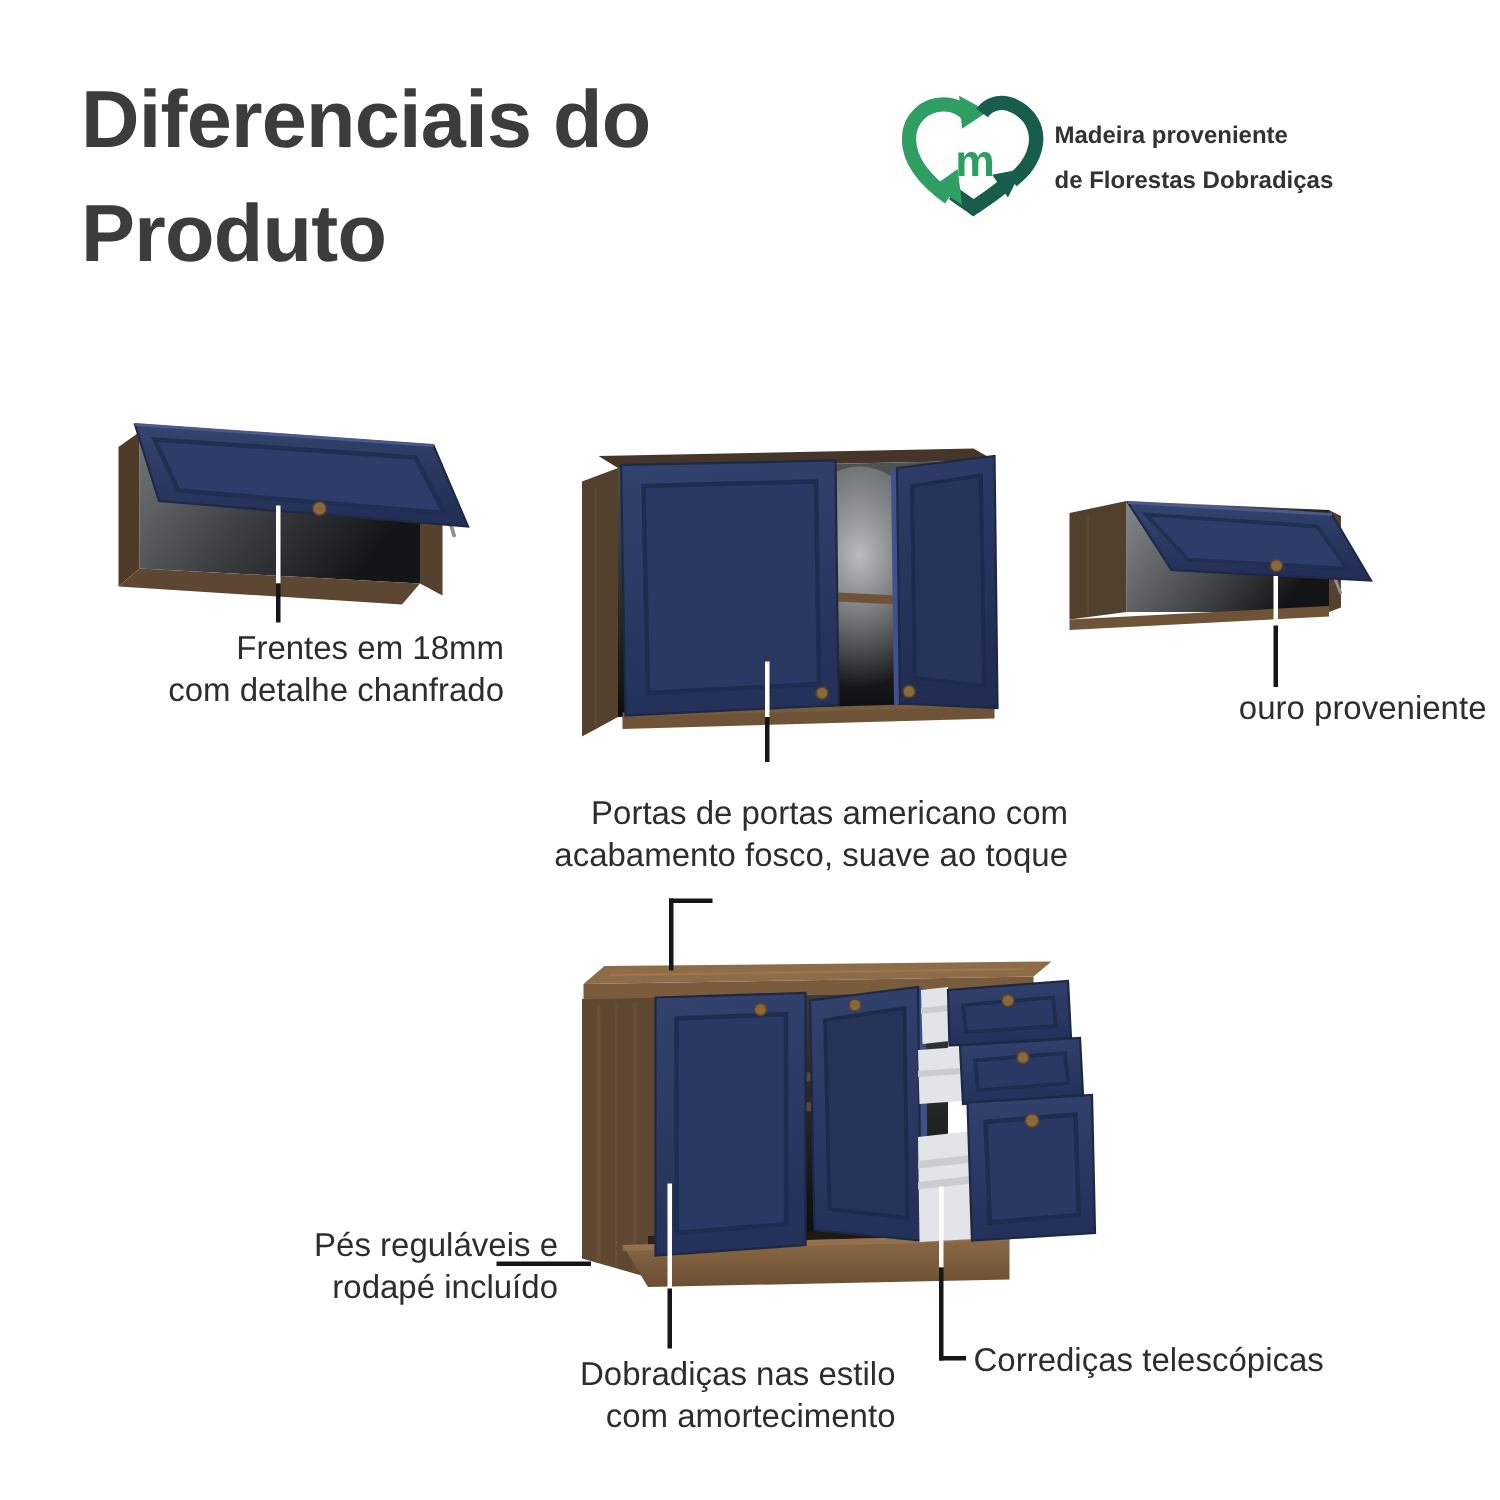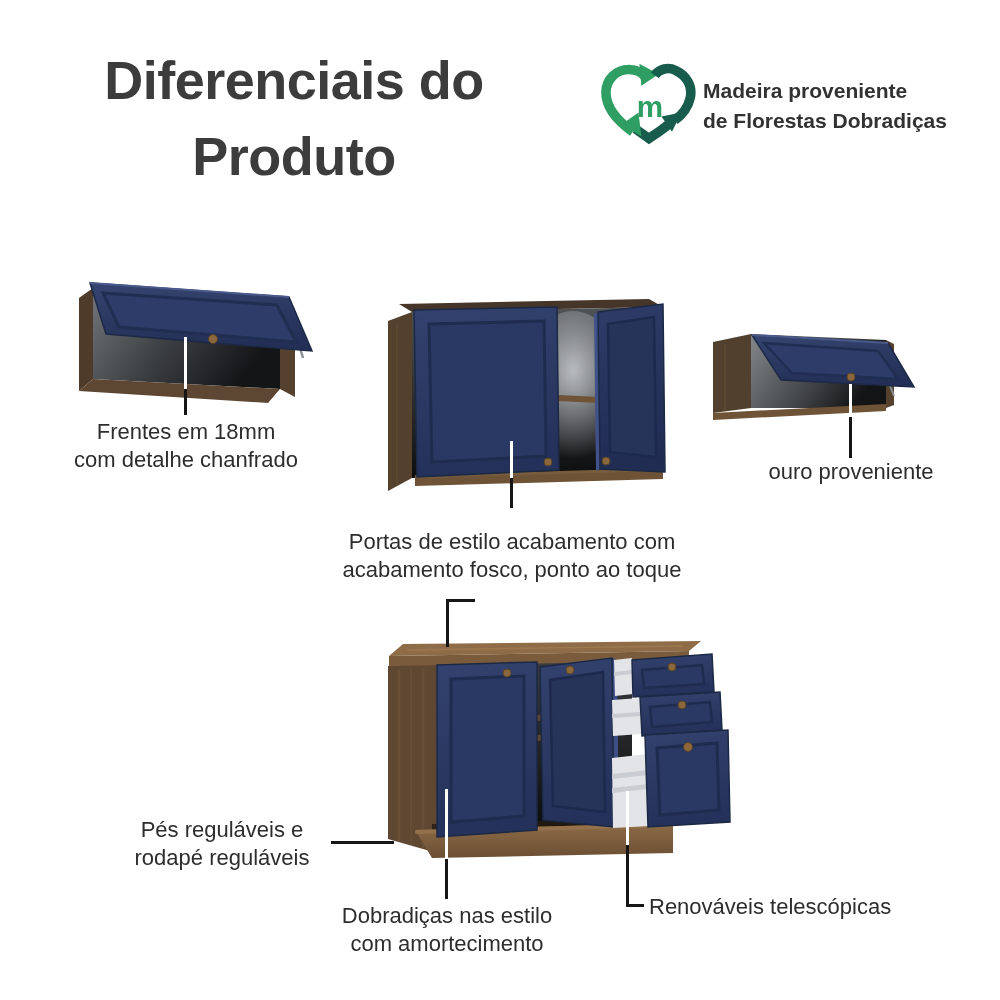--- a/index.html
+++ b/index.html
@@ -1,22 +1,22 @@
 <!DOCTYPE html>
 <html><head>
 <meta charset="utf-8">
 <style>
   html,body{margin:0;padding:0;background:#fff;}
   #canvas{position:relative;width:1000px;height:1000px;background:#ffffff;overflow:hidden;
           font-family:"Liberation Sans",sans-serif;}
   .abs{position:absolute;}
-  .title{font-size:54px;font-weight:700;color:#3c3c3c;line-height:76px;letter-spacing:-.5px;text-align:center;}
-  .ecoText{font-size:21px;font-weight:700;color:#323232;line-height:30px;}
+  .title{font-size:54px;font-weight:700;color:#3c3c3c;line-height:76px;letter-spacing:-.5px;}
+  .ecoText{font-size:16px;font-weight:700;color:#323232;line-height:30px;}
   .label{font-size:22px;color:#2d2d2d;line-height:28px;}
-  .center{text-align:center;}
+  .center{text-align:right;}
   .line{position:absolute;background:#161616;}
   .line-w{position:absolute;background:#ffffff;}
   svg{display:block;}
 </style>
 </head>
 <body>
 
 <div id="canvas">
 
   <div class="abs title" style="left:54px;top:42px;width:480px;">
@@ -209,31 +209,31 @@
   <div class="line" style="left:445px;top:859px;width:3px;height:40px;"></div>
   <div class="line-w" style="left:626px;top:791px;width:3px;height:54px;"></div>
   <div class="line" style="left:626px;top:845px;width:3px;height:62px;"></div>
   <div class="line" style="left:626px;top:904px;width:18px;height:3px;"></div>
 
   <div class="abs label center" style="left:36px;top:418px;width:300px;">
     <div>Frentes em 18mm</div>
     <div>com detalhe chanfrado</div>
   </div>
   <div class="abs label center" style="left:312px;top:528px;width:400px;">
-    <div>Portas de estilo acabamento com</div>
-    <div>acabamento fosco, ponto ao toque</div>
+    <div>Portas de portas americano com</div>
+    <div>acabamento fosco, suave ao toque</div>
   </div>
   <div class="abs label center" style="left:711px;top:458px;width:280px;">
     <div>ouro proveniente</div>
   </div>
   <div class="abs label center" style="left:72px;top:816px;width:300px;">
     <div>Pés reguláveis e</div>
-    <div>rodapé reguláveis</div>
+    <div>rodapé incluído</div>
   </div>
   <div class="abs label center" style="left:297px;top:902px;width:300px;">
     <div>Dobradiças nas estilo</div>
     <div>com amortecimento</div>
   </div>
   <div class="abs label" style="left:649px;top:893px;">
-    <div>Renováveis telescópicas</div>
+    <div>Corrediças telescópicas</div>
   </div>
 
 </div>
 
 </body></html>

